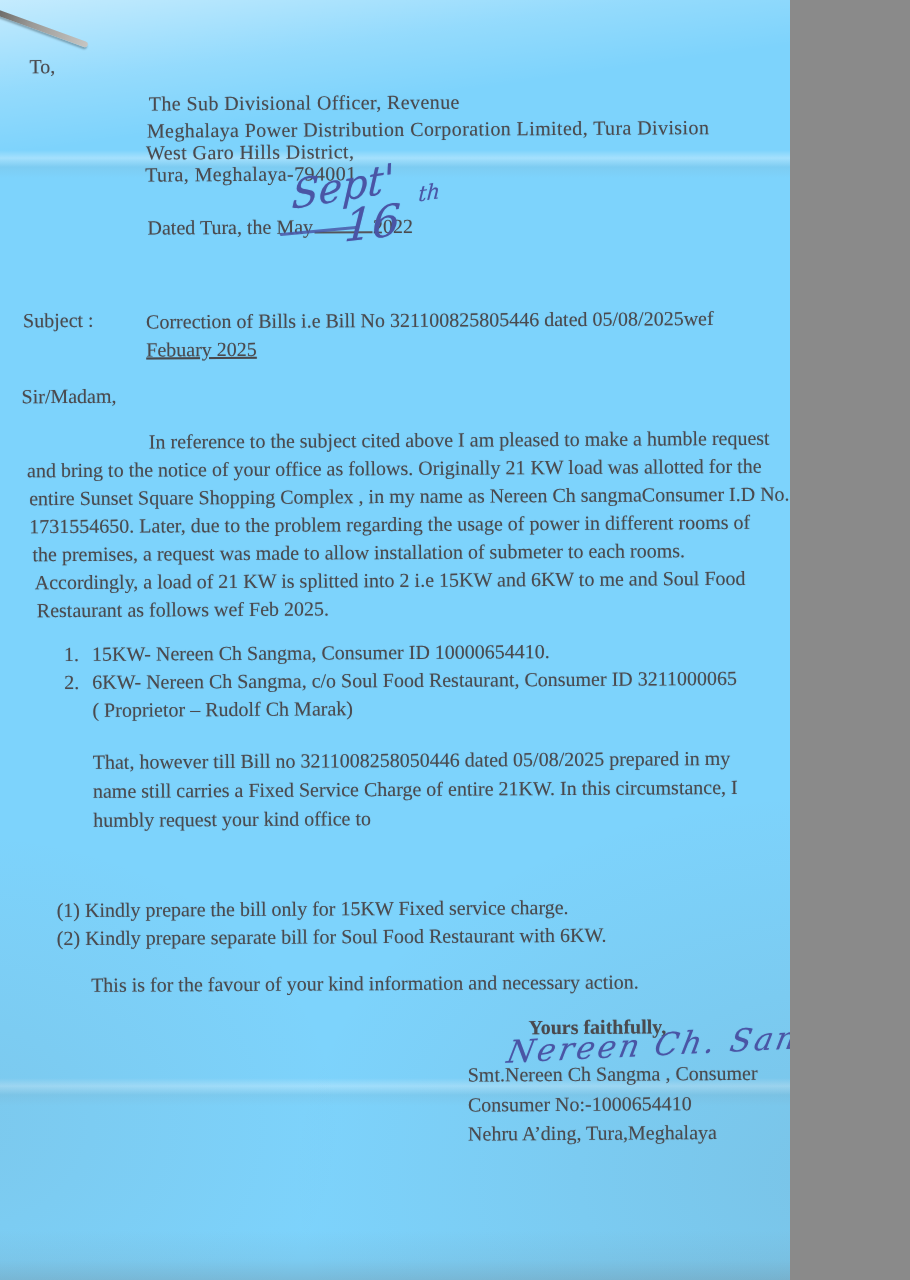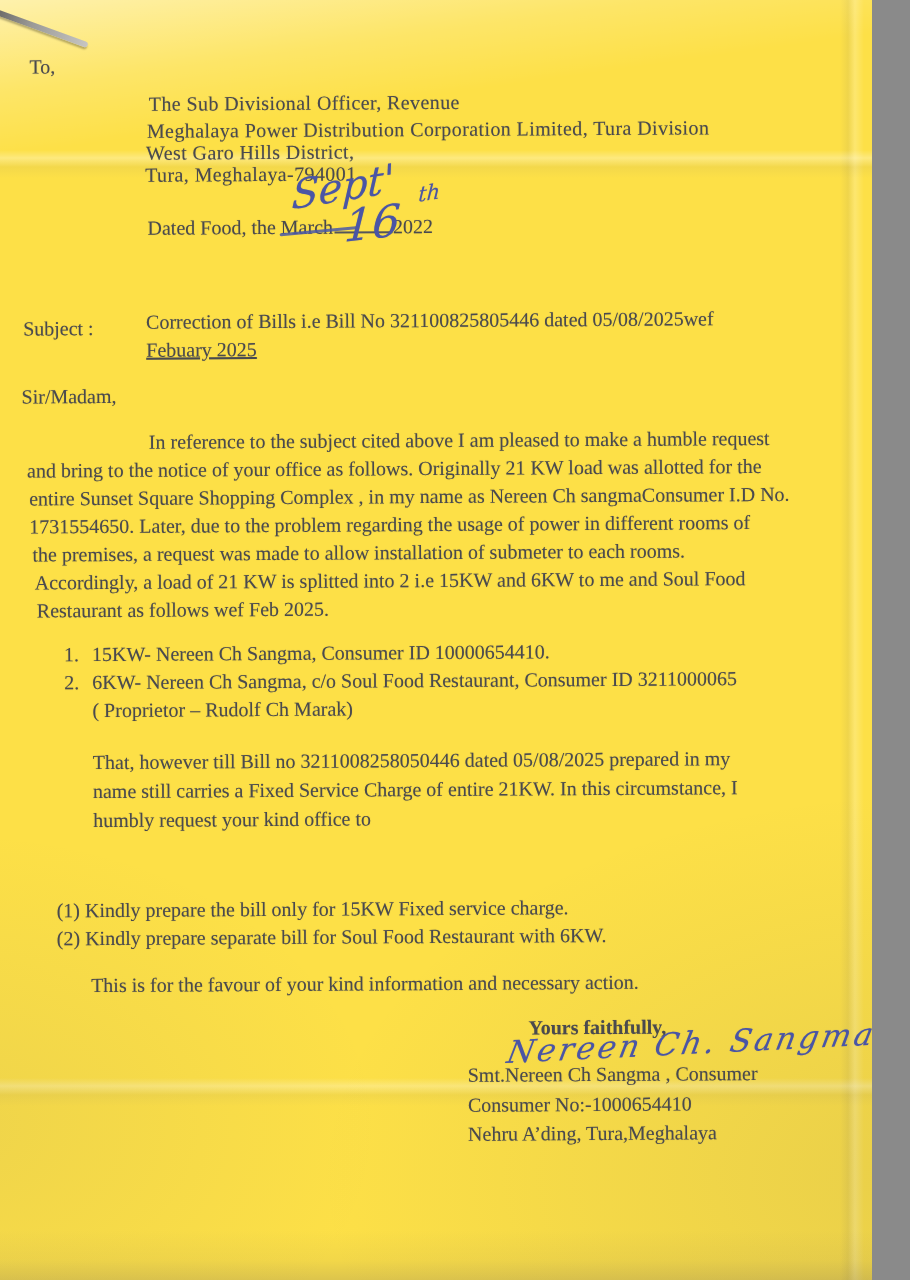--- a/index.html
+++ b/index.html
@@ -1,18 +1,18 @@
 <!DOCTYPE html>
 <html><head>
 <meta charset="utf-8">
 <style>
   html,body{margin:0;padding:0;background:#8a8a8a;}
   .page{
-    position:relative;width:872px;height:1280px;overflow:hidden;
-    background:#fde047;
+    position:relative;width:790px;height:1280px;overflow:hidden;
+    background:#7dd3fc;
     font-family:"Liberation Serif","DejaVu Serif",serif;
     color:#4a4a4e;
   }
   .texture{
     position:absolute;inset:0;pointer-events:none;
     background:
       linear-gradient(to top, rgba(105,98,95,.22) 0, rgba(105,98,95,.07) 20px, rgba(105,98,95,0) 50px),
       radial-gradient(130% 55% at 108% 92%, rgba(95,90,87,.13) 0, rgba(95,90,87,0) 55%),
       radial-gradient(90% 42% at -6% 88%, rgba(110,104,100,.10) 0, rgba(110,104,100,0) 55%),
       linear-gradient(172deg, rgba(255,255,255,.55) 0, rgba(255,255,255,.18) 90px, rgba(255,255,255,0) 155px),
@@ -69,28 +69,28 @@
   <div class="content">
 
     <div class="tl" style="left:33px;top:52px;">To,</div>
 
     <div class="tl addr" style="left:152px;top:90px;">The Sub Divisional Officer, Revenue</div>
     <div class="tl addr" style="left:150px;top:117px;">Meghalaya Power Distribution Corporation Limited, Tura Division</div>
     <div class="tl addr" style="left:149px;top:139px;">West Garo Hills District,</div>
     <div class="tl addr" style="left:148px;top:161px;">Tura, Meghalaya-794001</div>
 
     <div class="tl" style="left:150px;top:214px;">
-      <span>Dated Food, the </span><span>March</span><span class="blank"></span><span>2022</span>
+      <span>Dated Tura, the </span><span>May</span><span class="blank"></span><span>2022</span>
     </div>
     <div class="strike"></div>
     <div class="hw hw-month">Sept'</div>
     <div class="hw hw-day">16</div>
     <div class="hw hw-suffix">th</div>
 
-    <div class="tl" style="left:25px;top:314px;text-align:center;">Subject :</div>
+    <div class="tl" style="left:25px;top:306px;text-align:center;">Subject :</div>
     <div class="tl" style="left:148px;top:308px;">Correction of Bills i.e Bill No 321100825805446 dated 05/08/2025wef</div>
     <div class="tl" style="left:148px;top:336px;text-decoration:underline;">Febuary 2025</div>
 
     <div class="tl" style="left:23px;top:382px;">Sir/Madam,</div>
 
     <div class="tl" style="left:150px;top:428px;">In reference to the subject cited above I am pleased to make a humble request</div>
     <div class="tl" style="left:28px;top:456px;">and bring to the notice of your office as follows. Originally 21 KW load was allotted for the</div>
     <div class="tl" style="left:30px;top:484px;">
       <span>entire Sunset Square Shopping Complex , in my name as Nereen Ch sangma</span><span class="b">Consumer I.D No.</span>
     </div>

